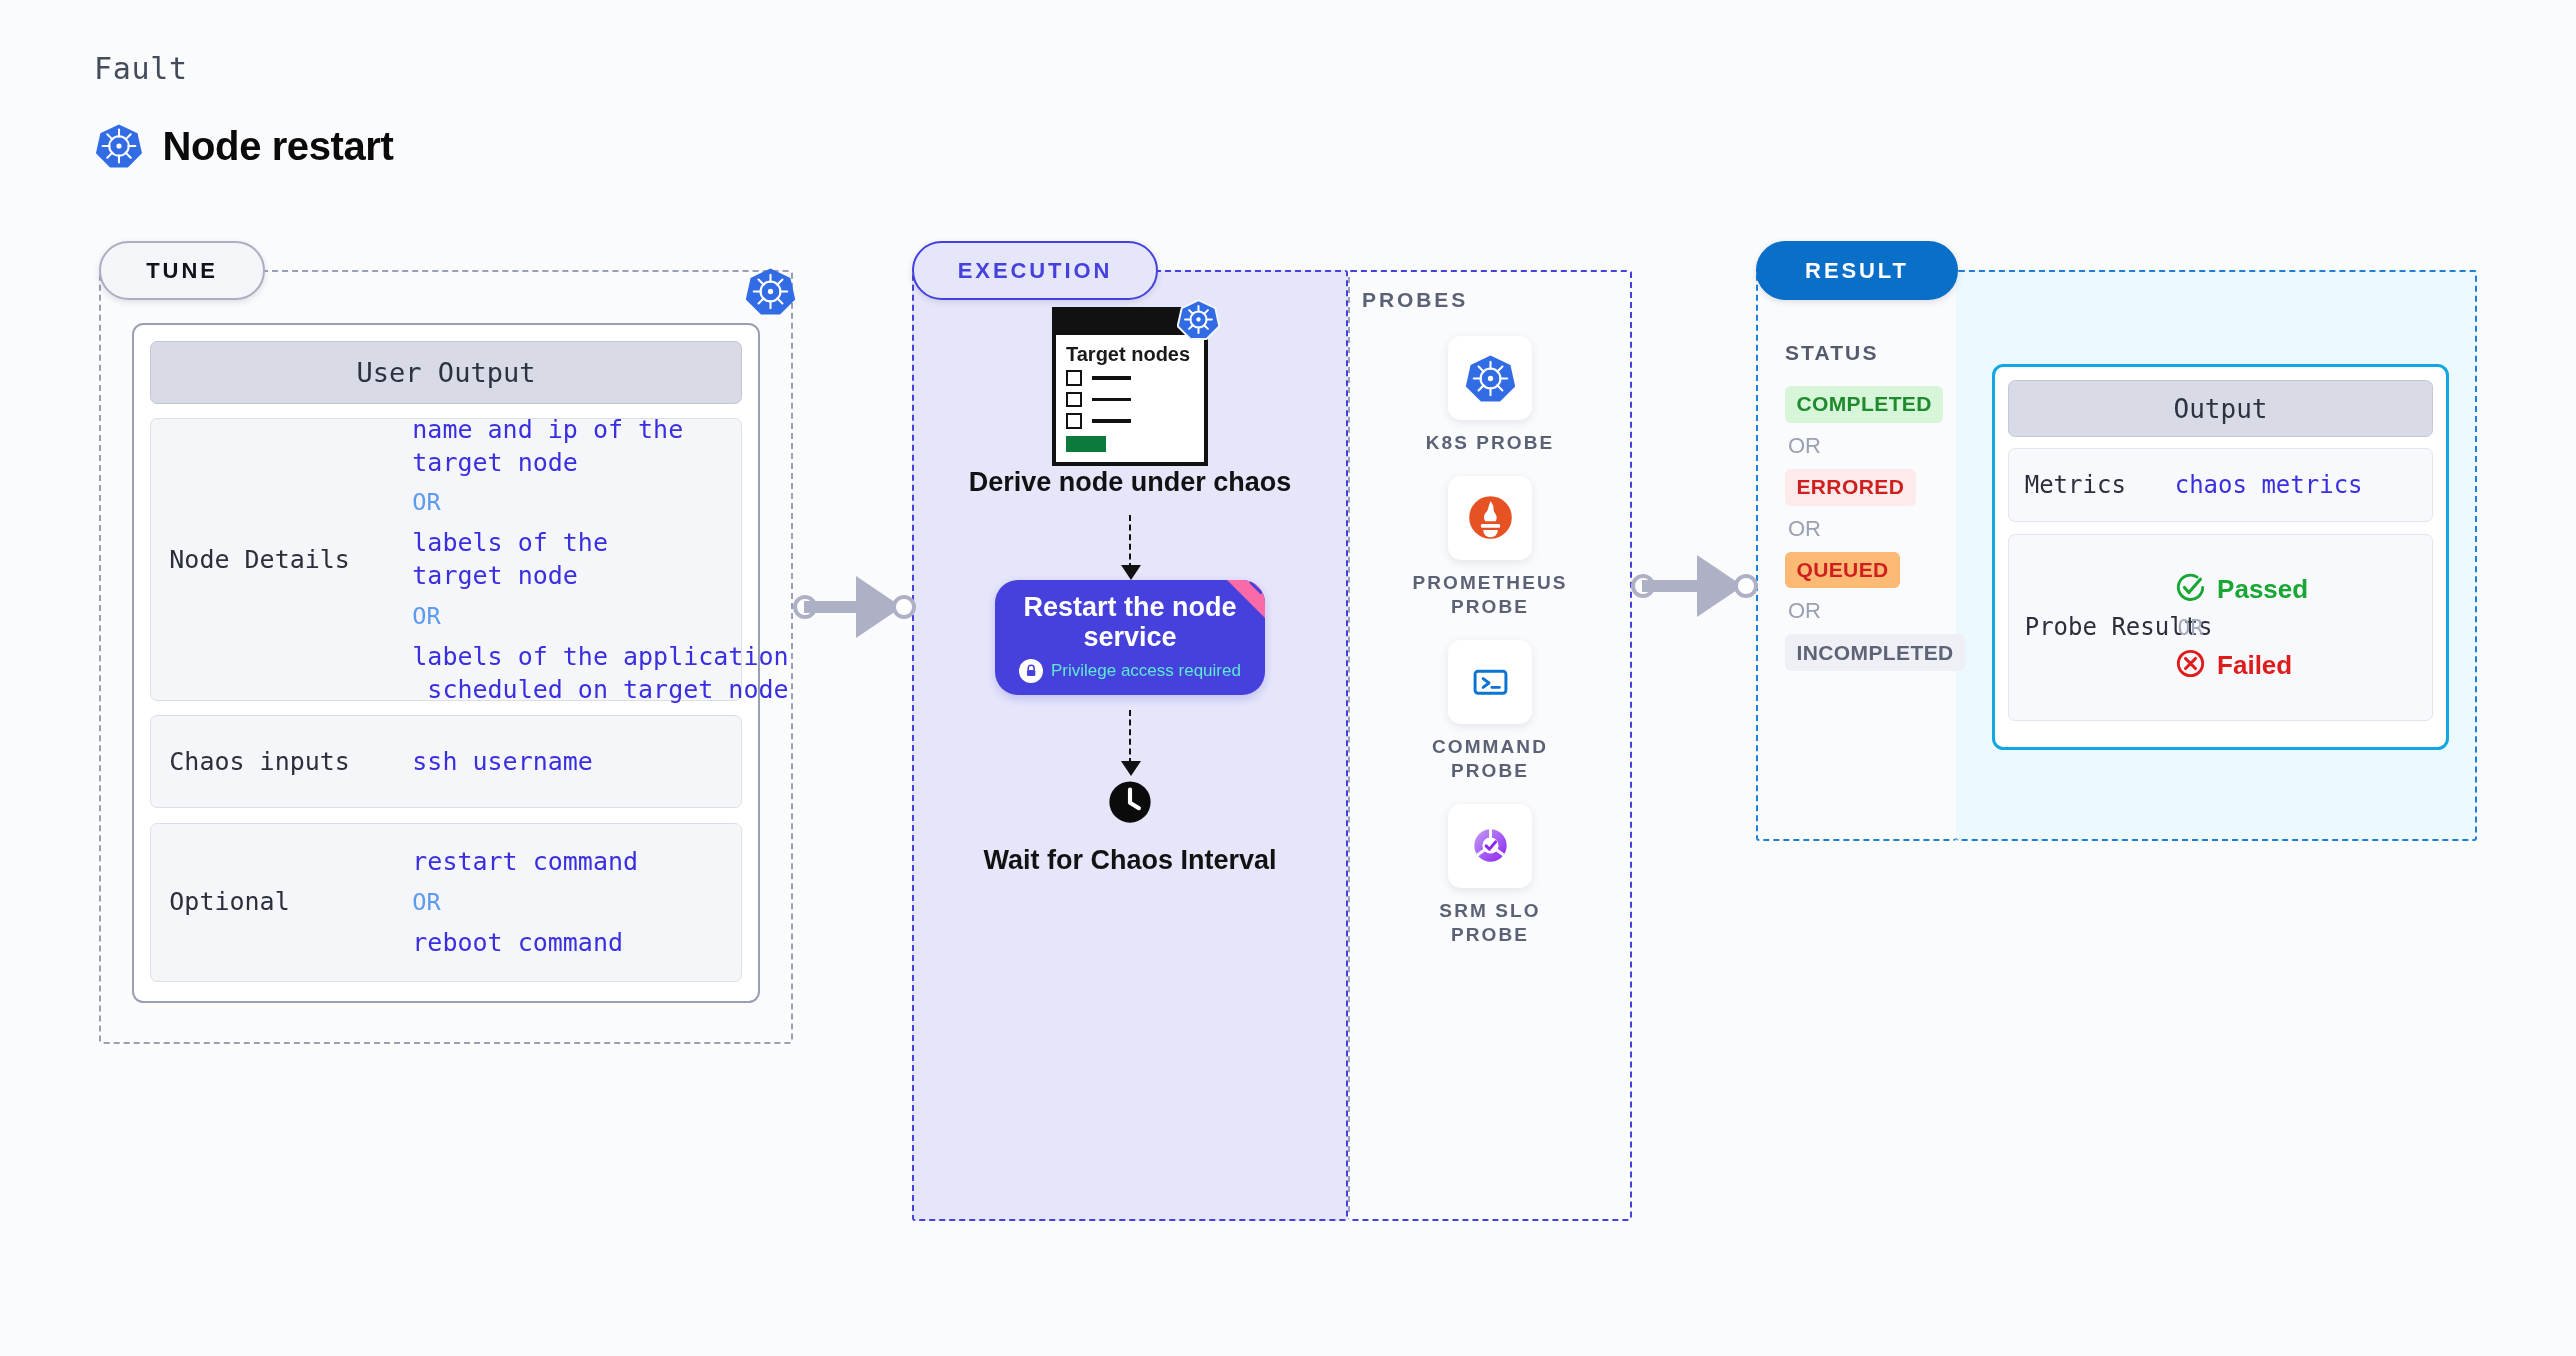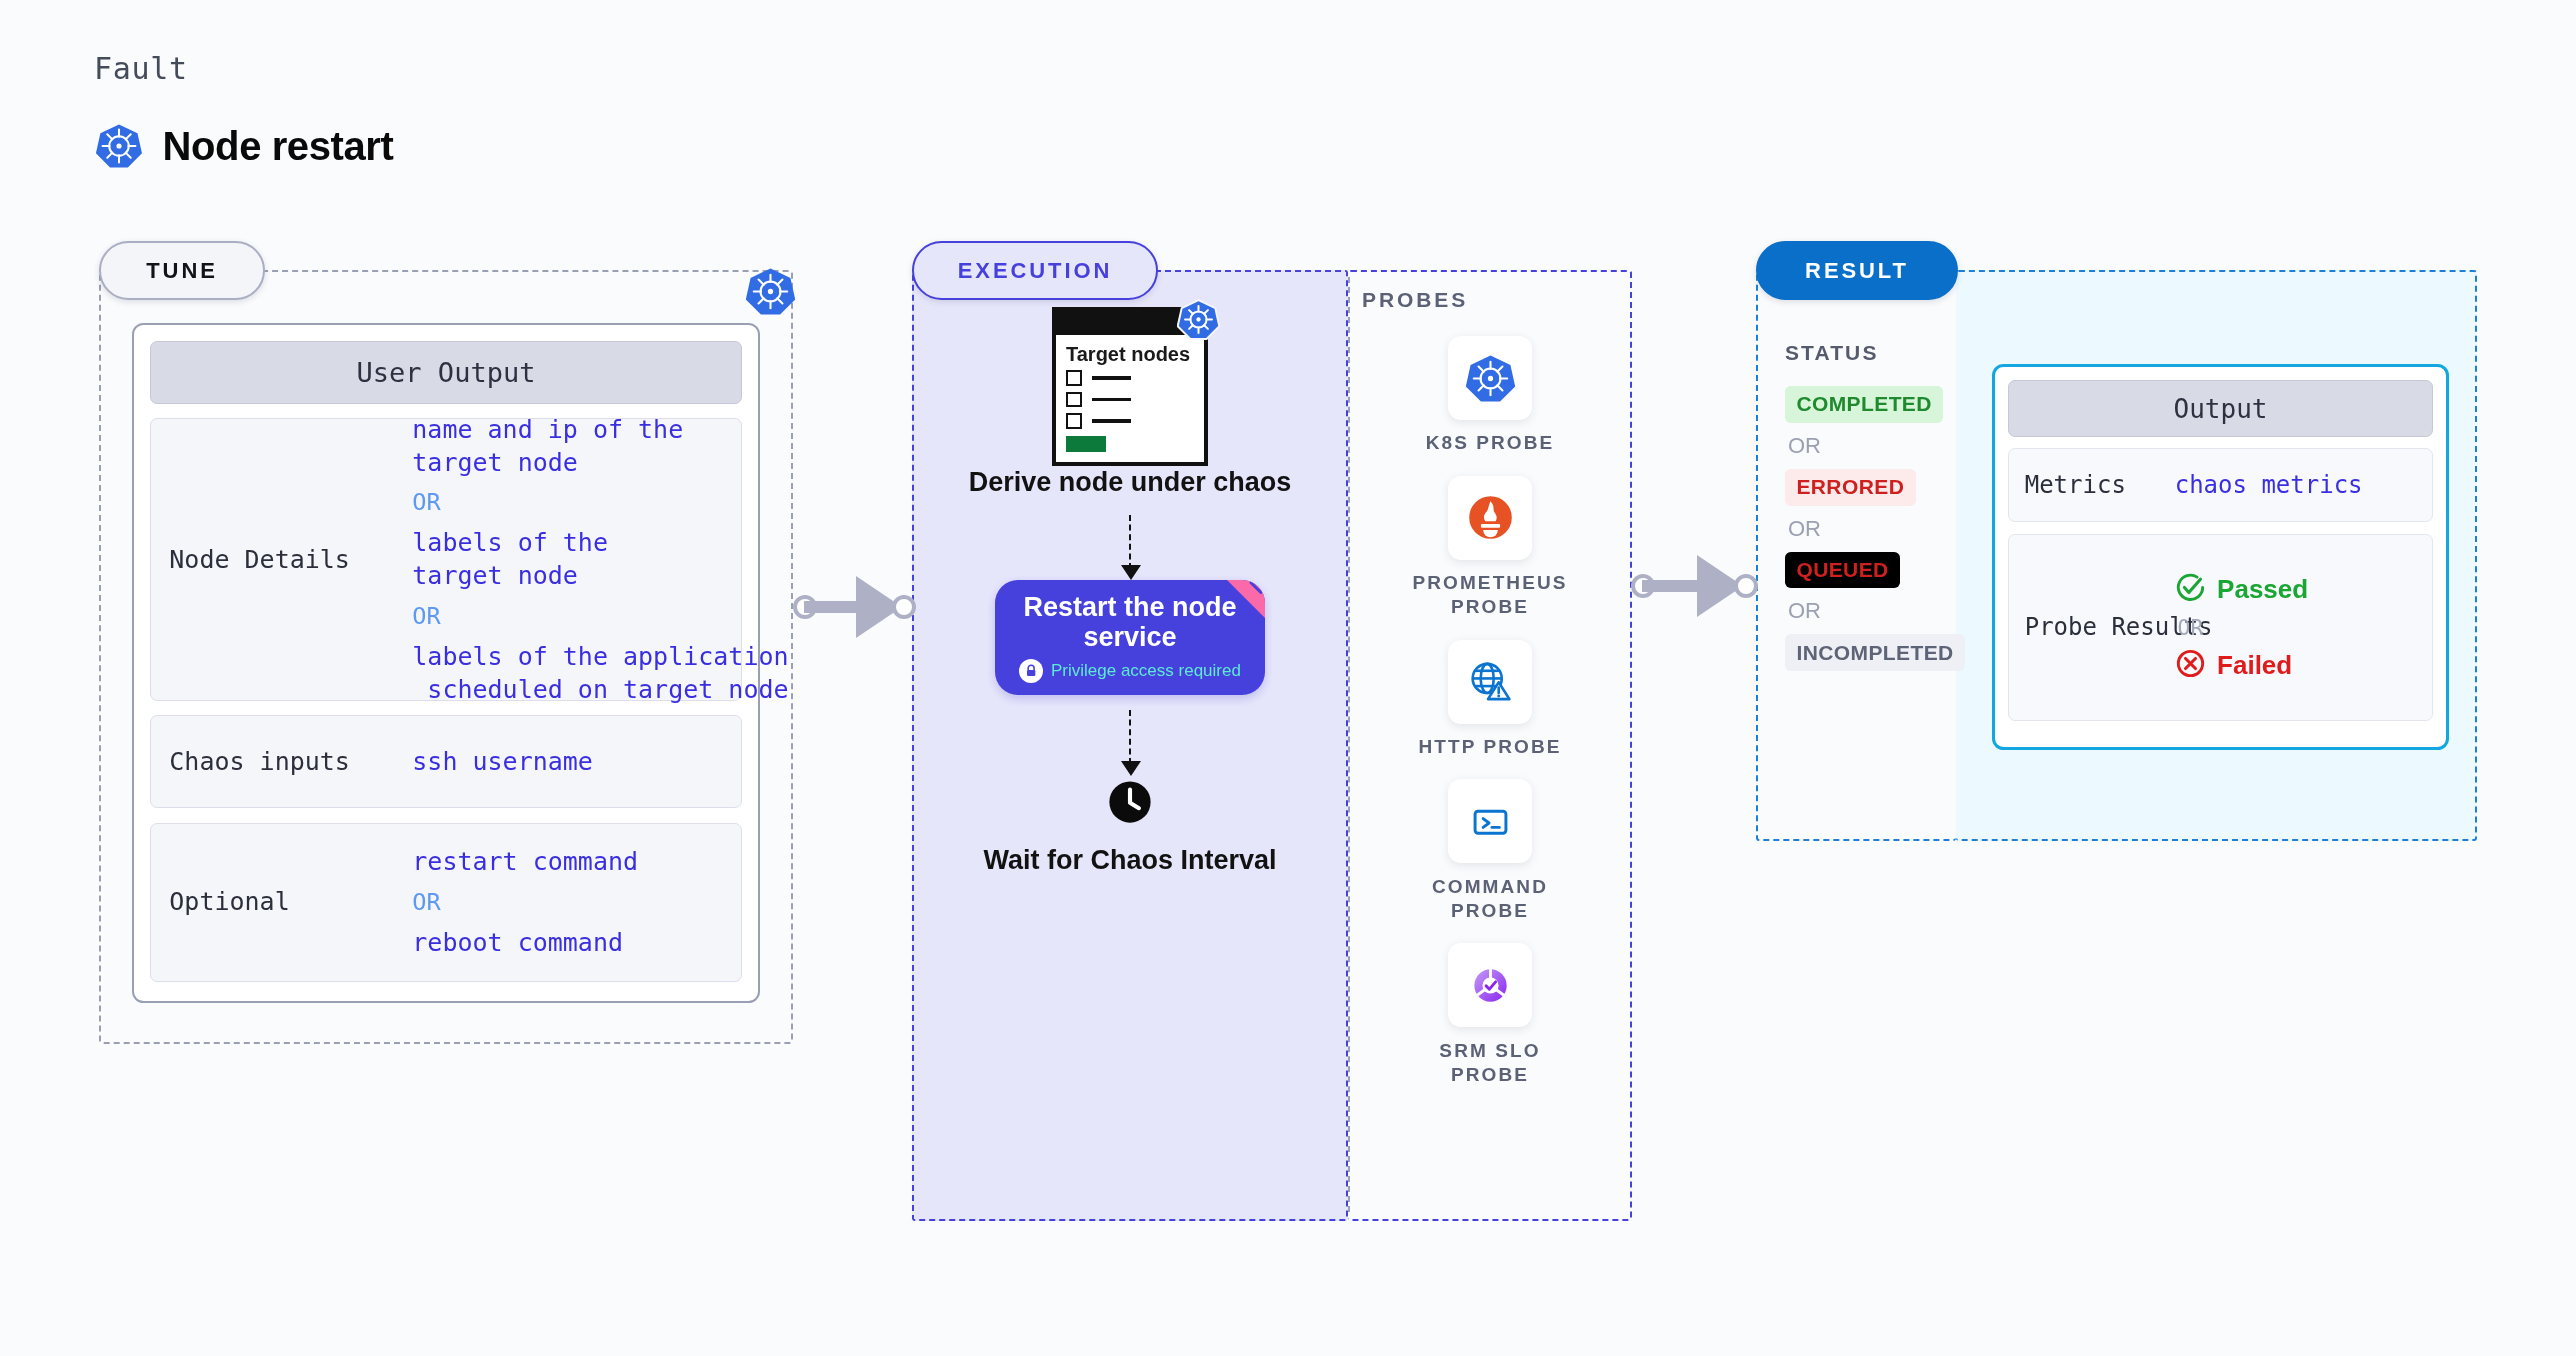--- a/index.html
+++ b/index.html
@@ -505,37 +505,20 @@
         <svg viewBox="0 0 64 64" width="47" height="47">
           <circle cx="32" cy="32" r="29" fill="#e75225"></circle>
           <path d="M32 10 c7 8 2 11 6 16 c3 4 3 8 1 11 H25 c-3-4-2-9 1-12 c3-3 3-8 6-15 z" fill="#fff"></path>
           <rect x="19" y="41" width="26" height="5" rx="1.4" fill="#fff"></rect>
           <path d="M22 49 h20 a10 10 0 0 1 -20 0 z" fill="#fff"></path>
         </svg>
       </div>
       <div class="probe-label">PROMETHEUS PROBE</div>
     </div>
 
-    <div class="probe-item">
-      <div class="probe-tile">
-        <svg viewBox="0 0 64 64" width="49" height="49">
-          <g fill="none" stroke="#0a74d0" stroke-width="3.4">
-            <circle cx="29" cy="28" r="19"></circle>
-            <ellipse cx="29" cy="28" rx="8.5" ry="19"></ellipse>
-            <line x1="10" y1="28" x2="48" y2="28"></line>
-            <line x1="13" y1="18" x2="45" y2="18"></line>
-            <line x1="13" y1="38" x2="45" y2="38"></line>
-          </g>
-          <path d="M44 33 L58 55 L30 55 Z" fill="#fafbfd" stroke="#0a74d0" stroke-width="3.4" stroke-linejoin="round"></path>
-          <line x1="44" y1="40" x2="44" y2="47" stroke="#0a74d0" stroke-width="3.4" stroke-linecap="round"></line>
-          <circle cx="44" cy="51" r="1.9" fill="#0a74d0"></circle>
-        </svg>
-      </div>
-      <div class="probe-label">HTTP PROBE</div>
-    </div>
 
     <div class="probe-item">
       <div class="probe-tile">
         <svg viewBox="0 0 64 64" width="47" height="47">
           <rect x="11" y="18" width="42" height="30" rx="4" fill="none" stroke="#0a74d0" stroke-width="4"></rect>
           <path d="M22 28 L30 34 L22 40" fill="none" stroke="#0a74d0" stroke-width="4" stroke-linecap="round" stroke-linejoin="round"></path>
           <line x1="34" y1="40" x2="44" y2="40" stroke="#0a74d0" stroke-width="4" stroke-linecap="round"></line>
         </svg>
       </div>
       <div class="probe-label">COMMAND PROBE</div>
@@ -562,21 +545,21 @@
     </div>
   </div>
 
   <div id="status-title">STATUS</div>
 
   <div id="status-list">
     <div class="status-chip" style="background:#d7f5d9;color:#1f8a2e;">COMPLETED</div>
     <div class="status-or">OR</div>
     <div class="status-chip" style="background:#fdeaea;color:#cf2020;">ERRORED</div>
     <div class="status-or">OR</div>
-    <div class="status-chip" style="background:#000000;color:#cf2020;">QUEUED</div>
+    <div class="status-chip" style="background:#fdba74;color:#cf2020;">QUEUED</div>
     <div class="status-or">OR</div>
     <div class="status-chip" style="background:#eef0f5;color:#5e6477;">INCOMPLETED</div>
   </div>
 
   <div id="output-card">
     <div class="section-head">Output</div>
 
     <div class="out-block" style="height:74px;">
       <div class="out-key">Metrics</div>
       <div class="out-val-metrics">chaos metrics</div>

